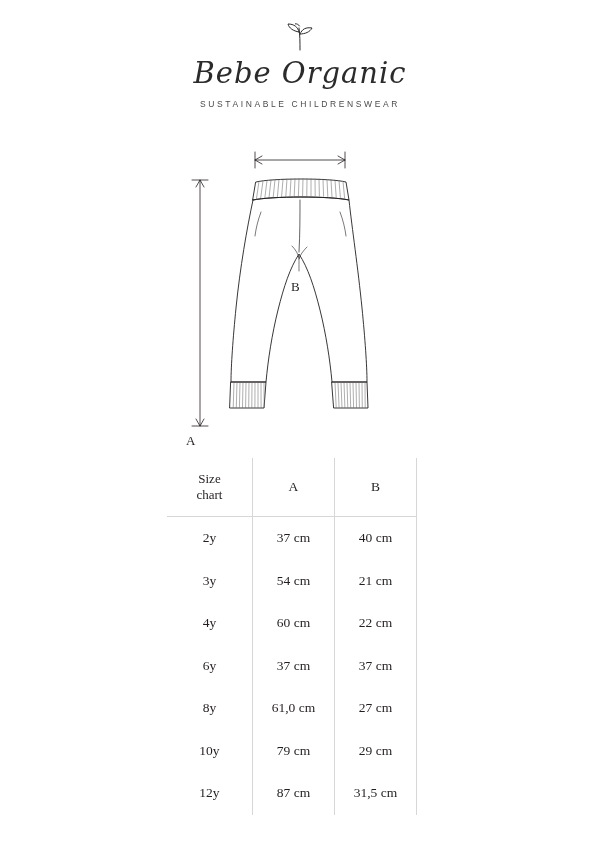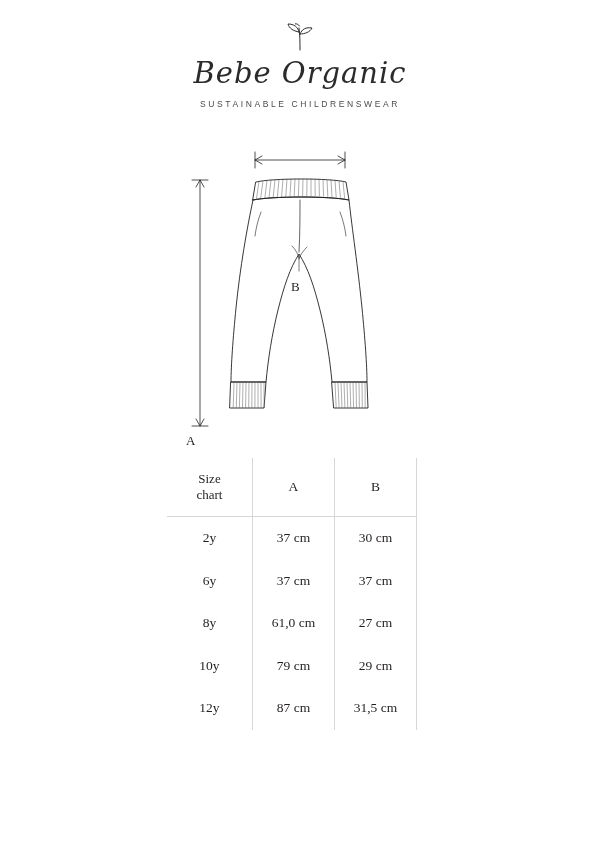--- a/index.html
+++ b/index.html
@@ -247,21 +247,31 @@
           <span class="head-line2">chart</span>
         </th>
         <th class="c-a">A</th>
         <th class="c-b">B</th>
       </tr>
     </thead>
     <tbody>
       <tr>
         <td class="c-label">2y</td>
         <td class="c-a">37 cm</td>
-        <td class="c-b">30 cm</td>
+        <td class="c-b">40 cm</td>
+      </tr>
+      <tr>
+        <td class="c-label">3y</td>
+        <td class="c-a">54 cm</td>
+        <td class="c-b">21 cm</td>
+      </tr>
+      <tr>
+        <td class="c-label">4y</td>
+        <td class="c-a">60 cm</td>
+        <td class="c-b">22 cm</td>
       </tr>
       <tr>
         <td class="c-label">6y</td>
         <td class="c-a">37 cm</td>
         <td class="c-b">37 cm</td>
       </tr>
       <tr>
         <td class="c-label">8y</td>
         <td class="c-a">61,0 cm</td>
         <td class="c-b">27 cm</td>

